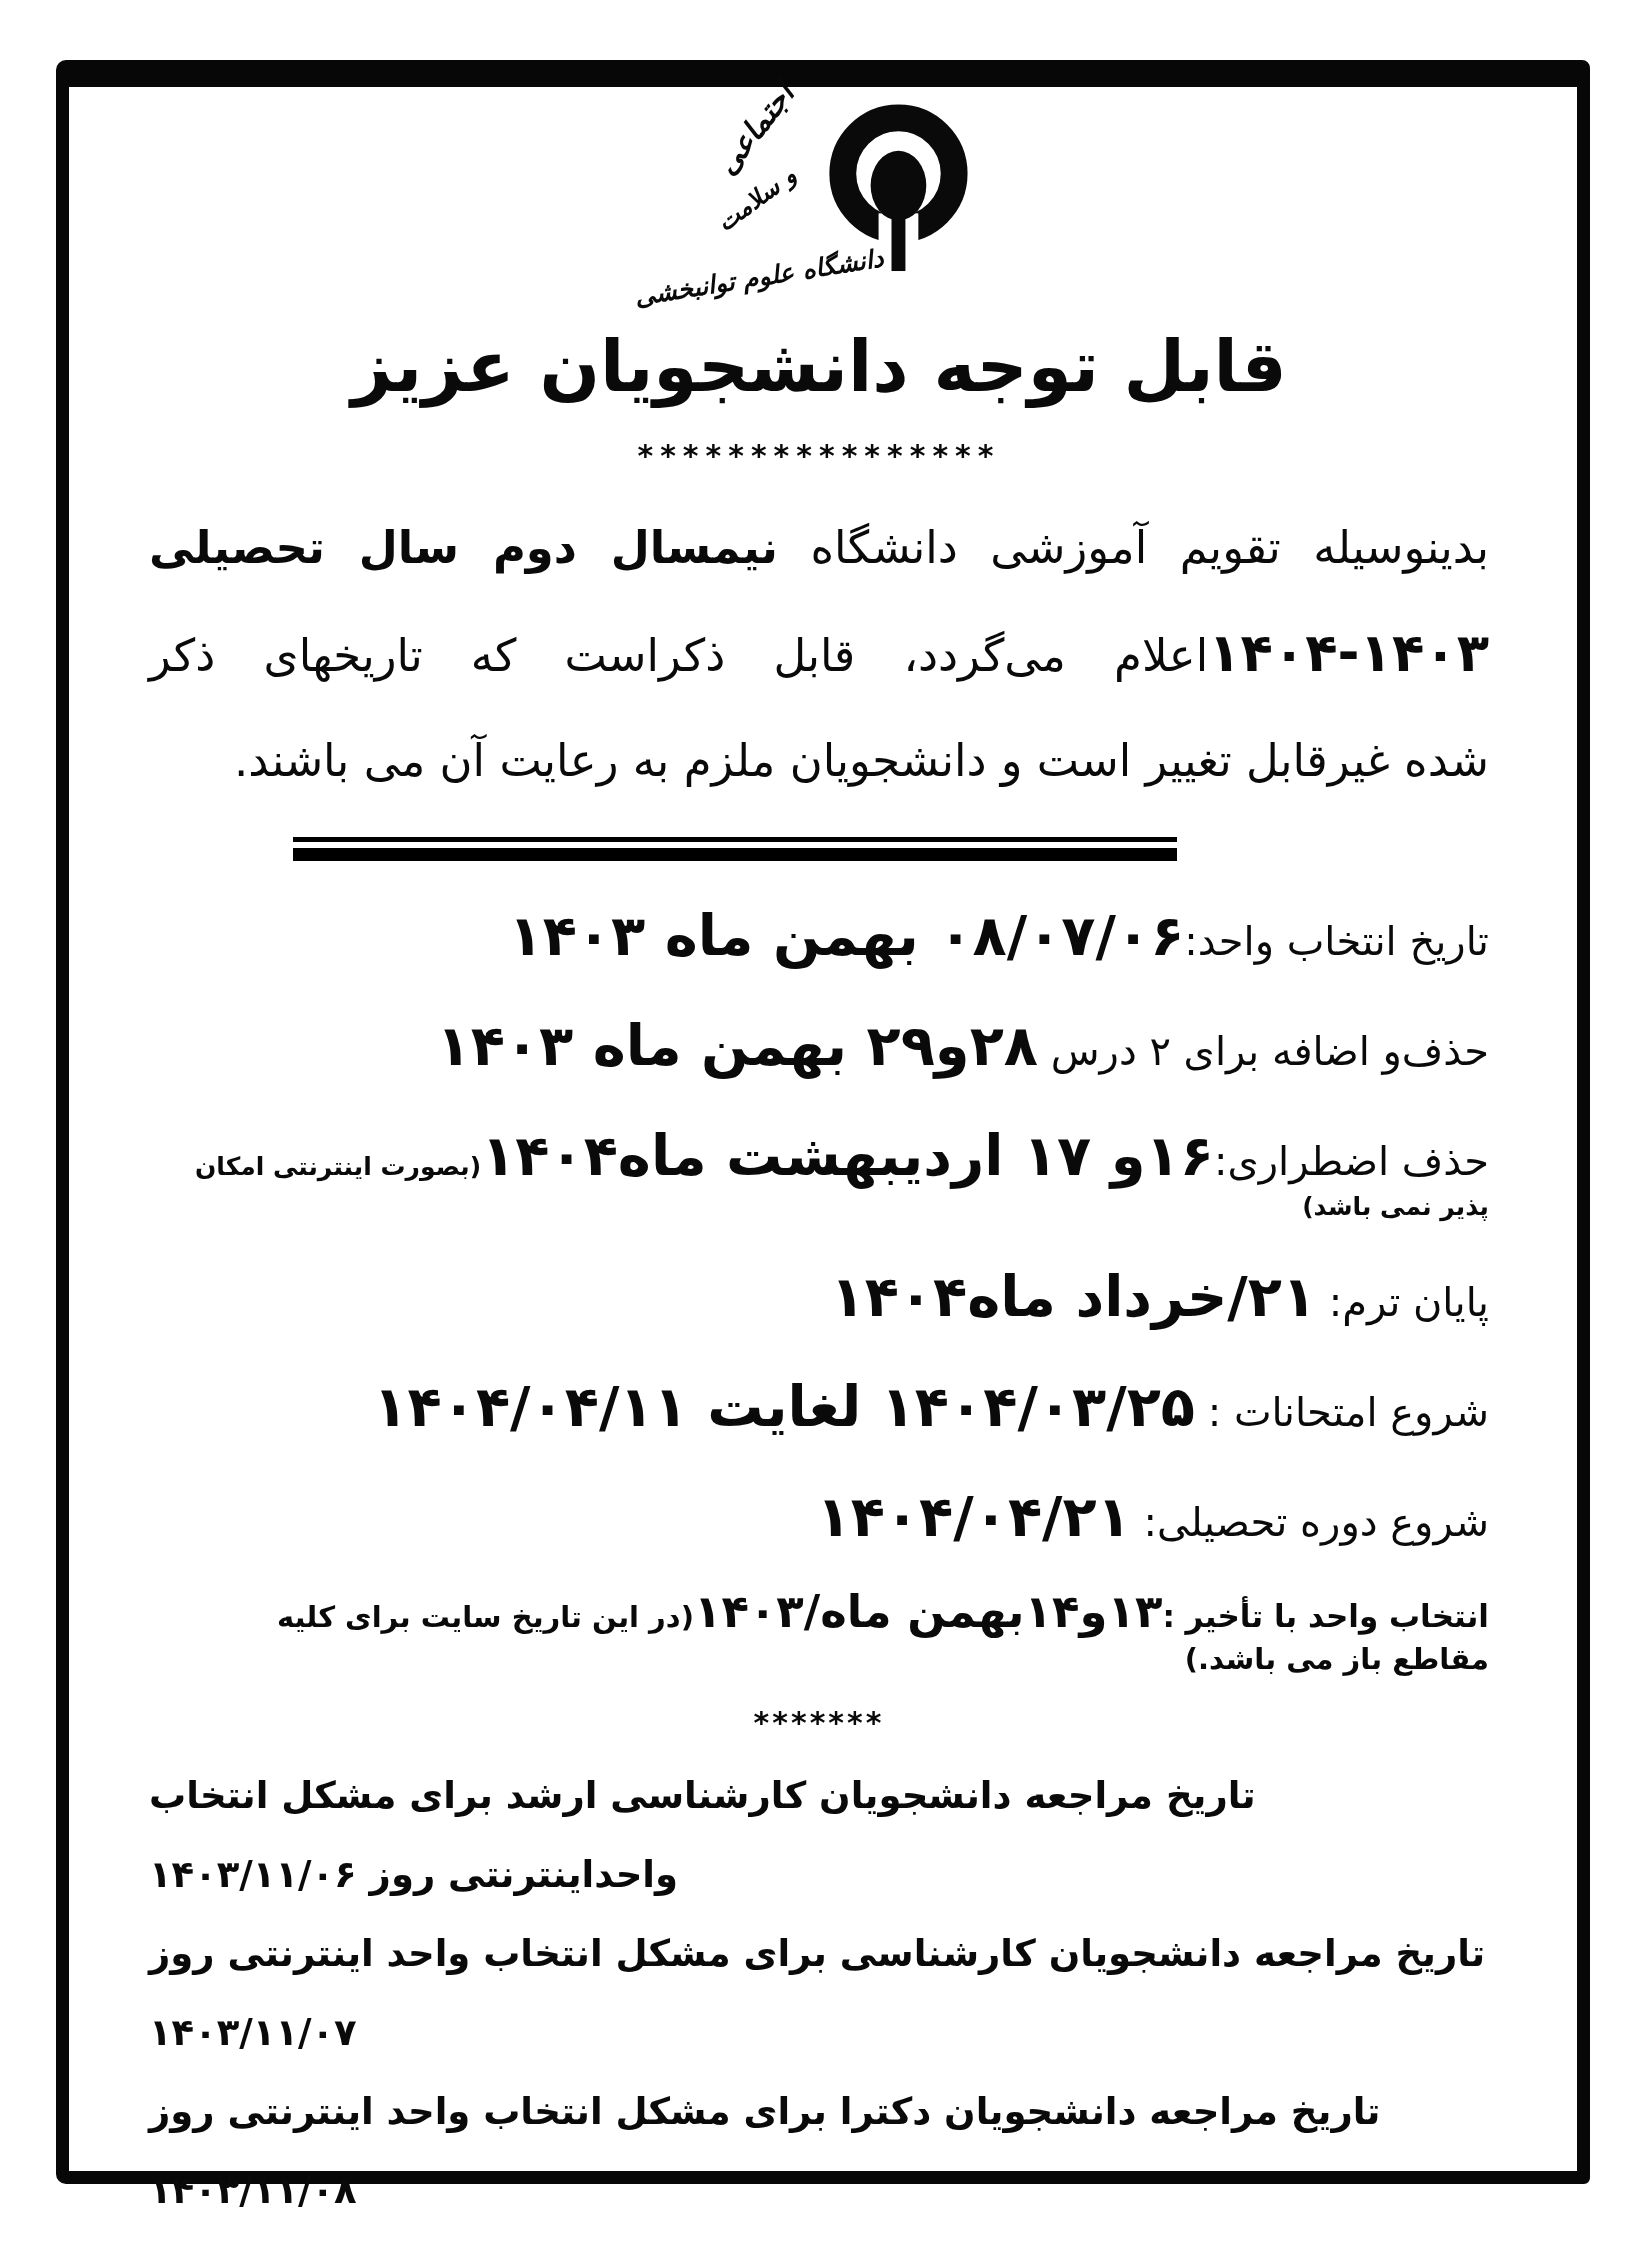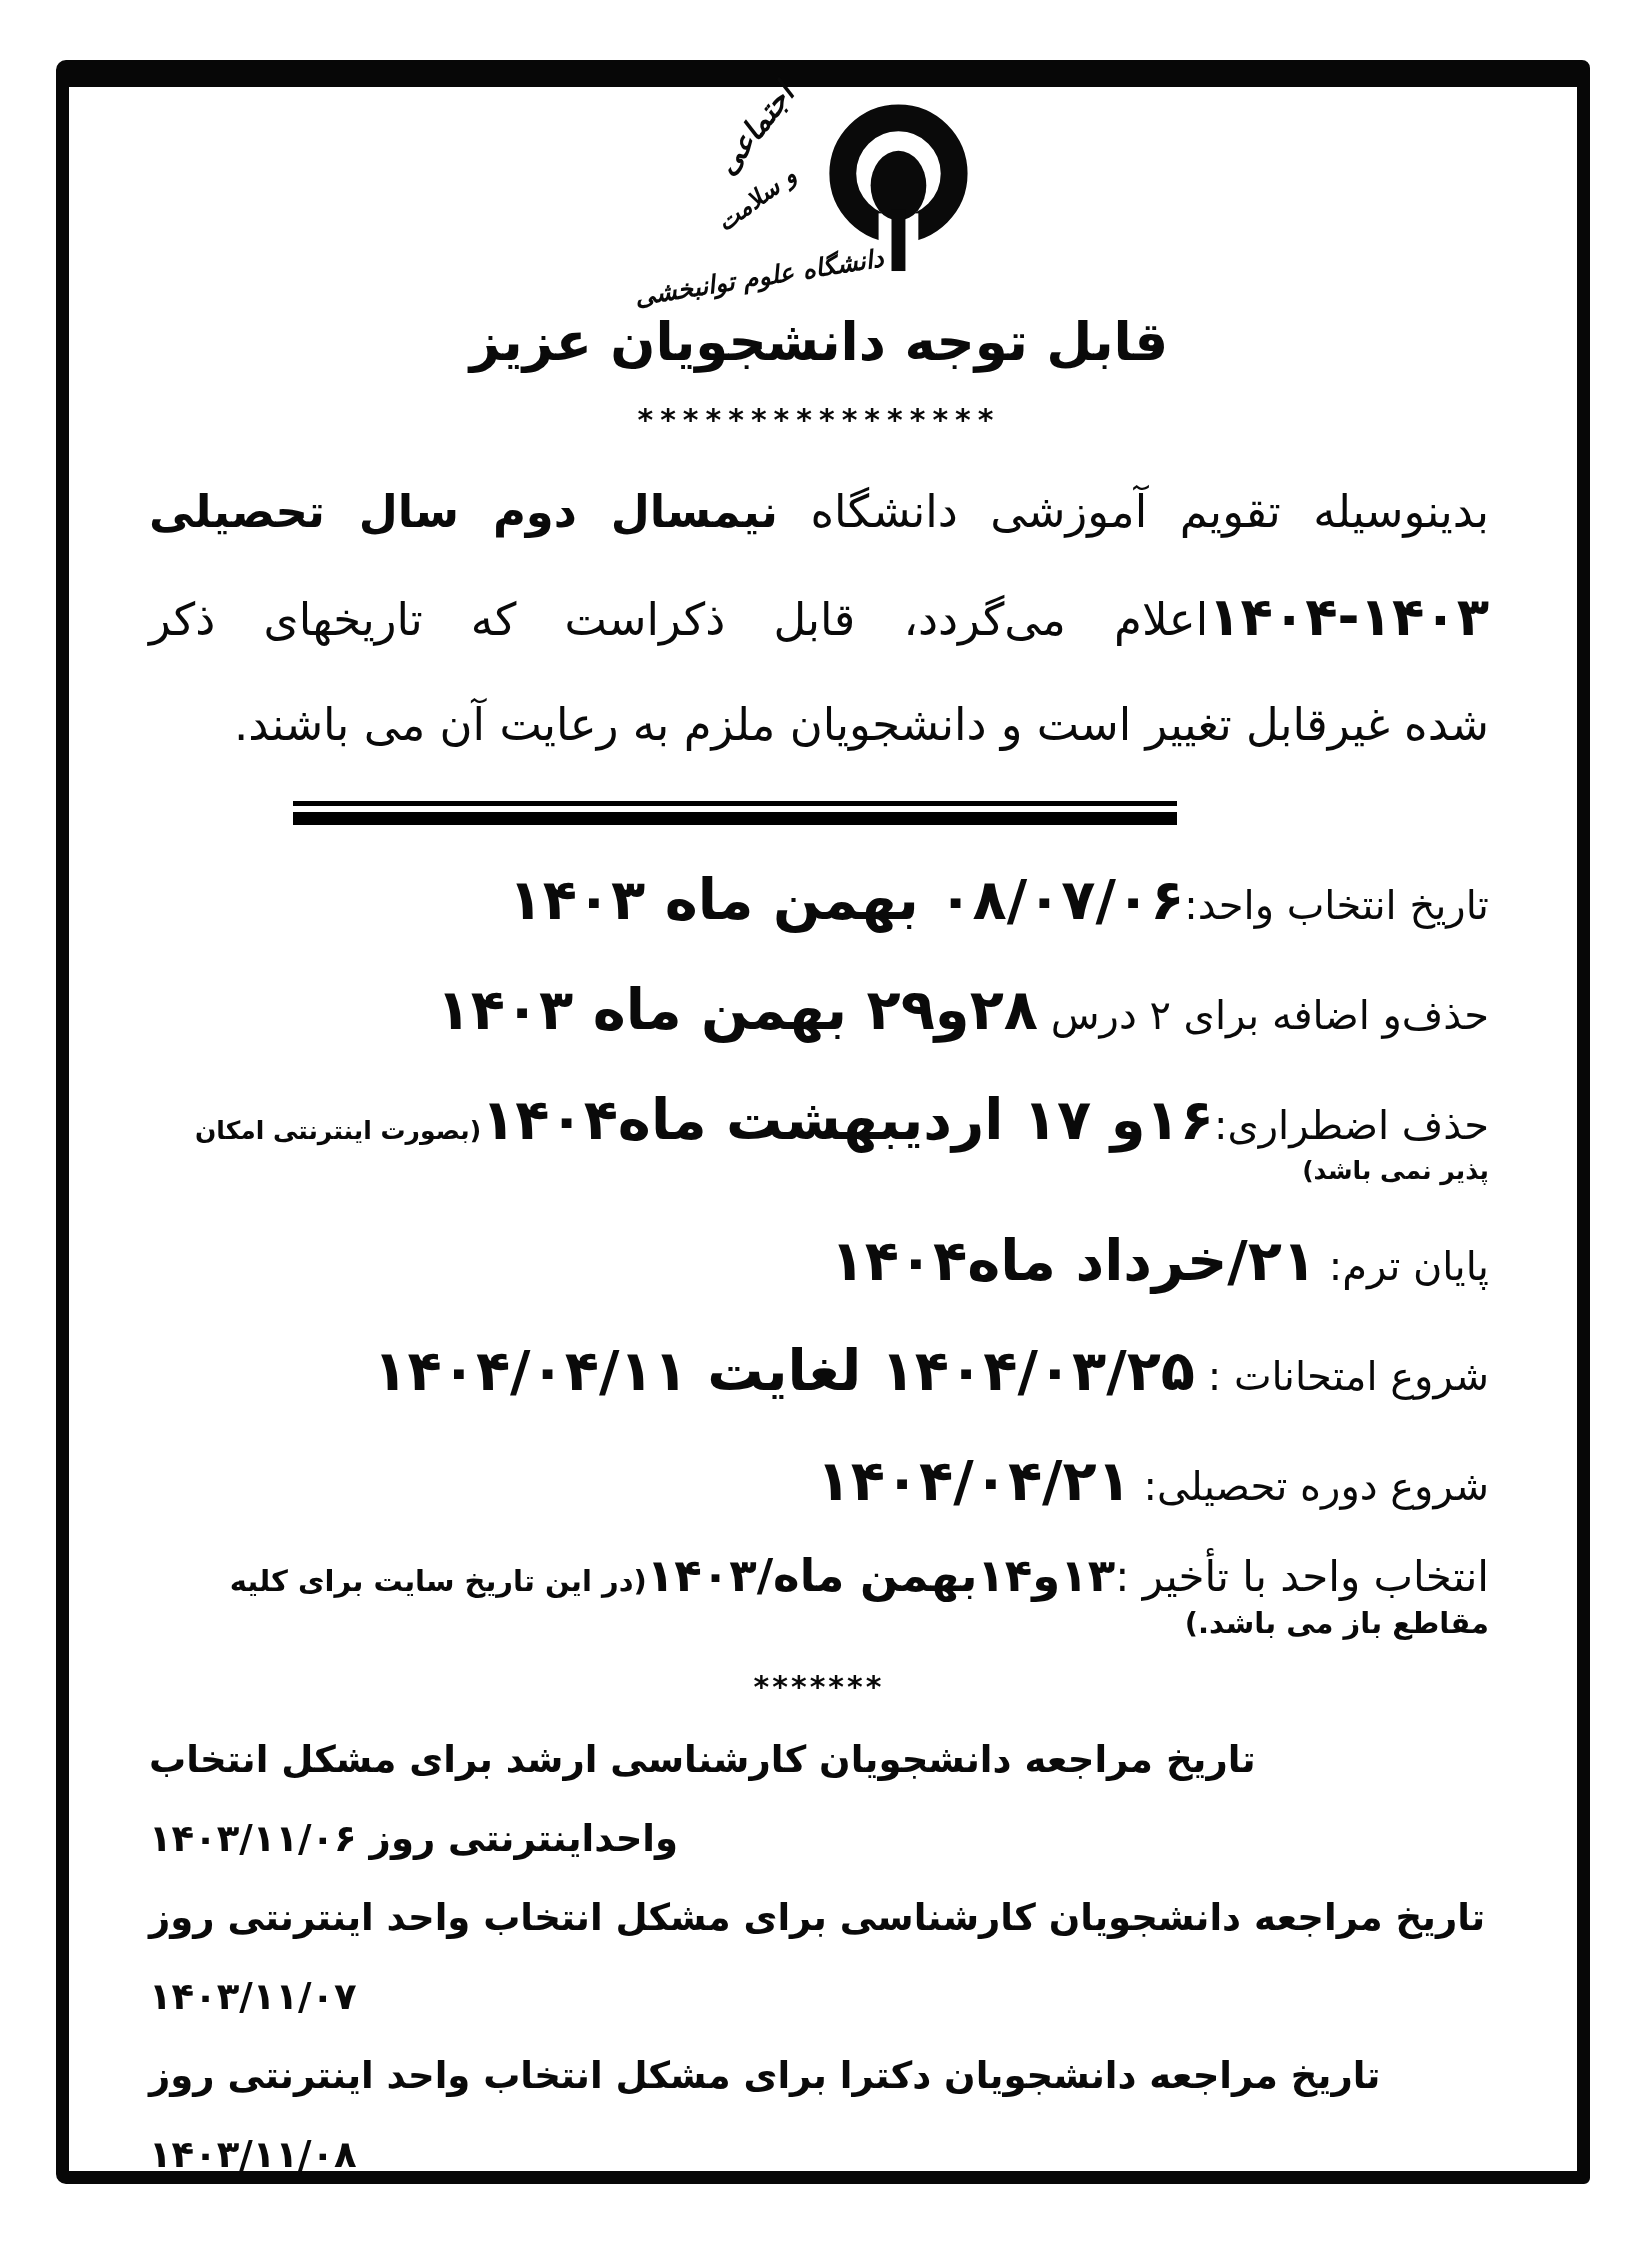--- a/index.html
+++ b/index.html
@@ -18,38 +18,38 @@
     direction:rtl;
   }
   
   .logo-wrap{ position:relative; width:358px; height:181px; margin:10px auto 0; direction:rtl;}
   .emblem{ position:absolute; left:167px; top:0; }
   .cal{ position:absolute; font-weight:bold; font-style:italic; white-space:nowrap; }
   .cal-top{ left:96px; top:44px; font-size:30px; transform:rotate(-52deg); transform-origin:left bottom;}
   .cal-mid{ left:88px; top:107px; font-size:24px; transform:rotate(-36deg); transform-origin:left bottom;}
   .cal-bottom{ left:-6px; top:141px; font-size:25px; transform:rotate(-9deg); transform-origin:right bottom;}
   
-  .title{ margin-top:28px; text-align:center; font-size:53px; font-weight:bold; letter-spacing:1px;}
+  .title{ margin-top:42px; text-align:center; font-size:71px; font-weight:bold; letter-spacing:1px;}
   .stars-top{ margin-top:30px; text-align:center; font-size:30px; font-weight:bold; letter-spacing:7px; }
   
   .intro{ margin-top:22px; font-size:45px; }
   .intro .line{ line-height:105px; text-align:justify; text-align-last:justify; }
   .intro .line-last{ text-align:left; text-align-last:right; }
   .intro .b{ font-weight:bold; }
   .intro .num{ font-weight:bold; font-size:53px; }
   
   .rule{ margin:24px 312px 0 144px; border-top:5px solid #000; }
   .rule .bar{ height:13px; background:#000; margin-top:6px; }
   
   .schedule{ margin-top:8px;margin-left:21px; }
   .item{ margin-top:40px; text-align:right; line-height:1.25; }
   .item .lbl{ font-size:40px; }
   .item .big{ font-size:56px; font-weight:bold; }
   .item .note{ font-size:25px; font-weight:bold; }
-  .item-small .lbl{ font-size:42px; }
+  .item-small .lbl{ font-size:31px;font-weight:bold; }
   .item-small .big{ font-size:45px; }
   .item-small .note{ font-size:29px; }
   .item-small{ margin-top:32px; }
   
   .stars-mid{ margin-top:28px; text-align:center; font-size:30px; font-weight:bold; letter-spacing:3px;}
   .footer{ margin-top:16px; font-size:37px; font-weight:bold; }
   .footer .f-line{ line-height:79px; text-align:left; }
 </style>
 </head>
 <body>

